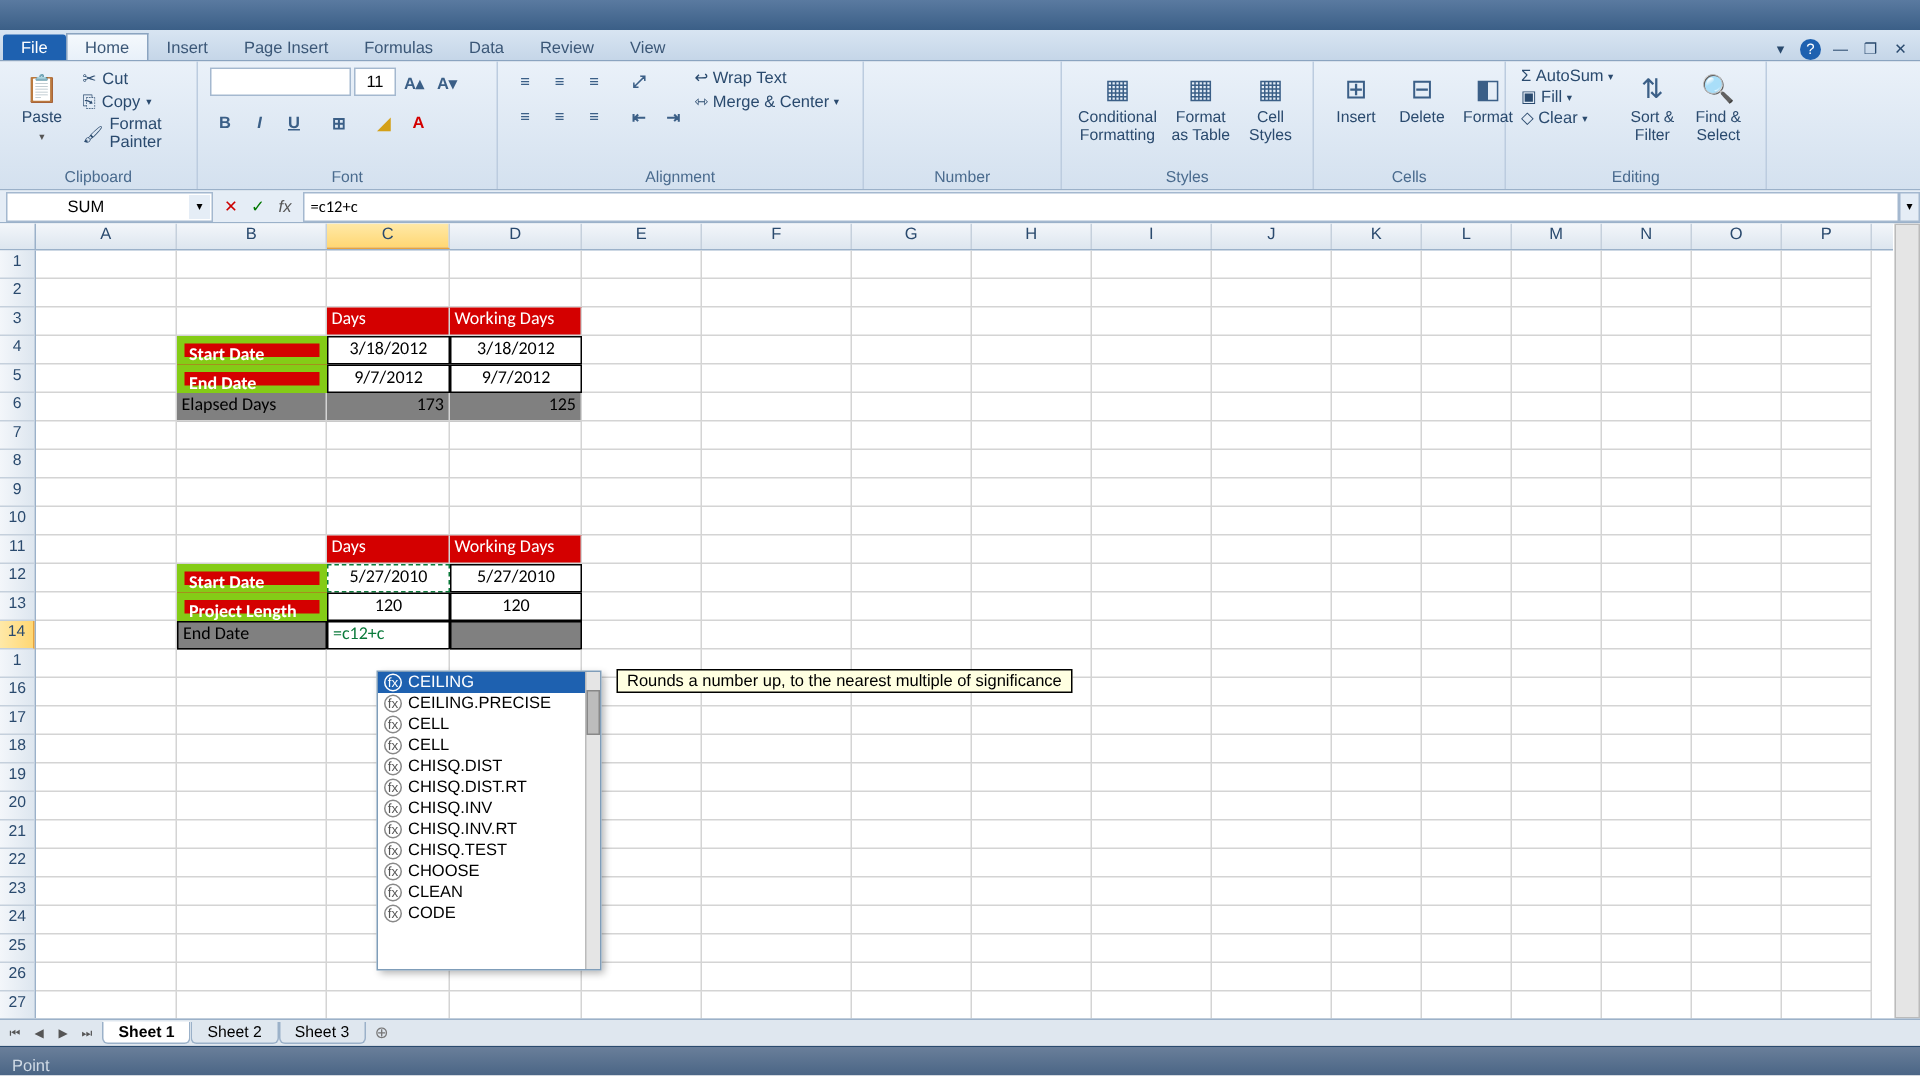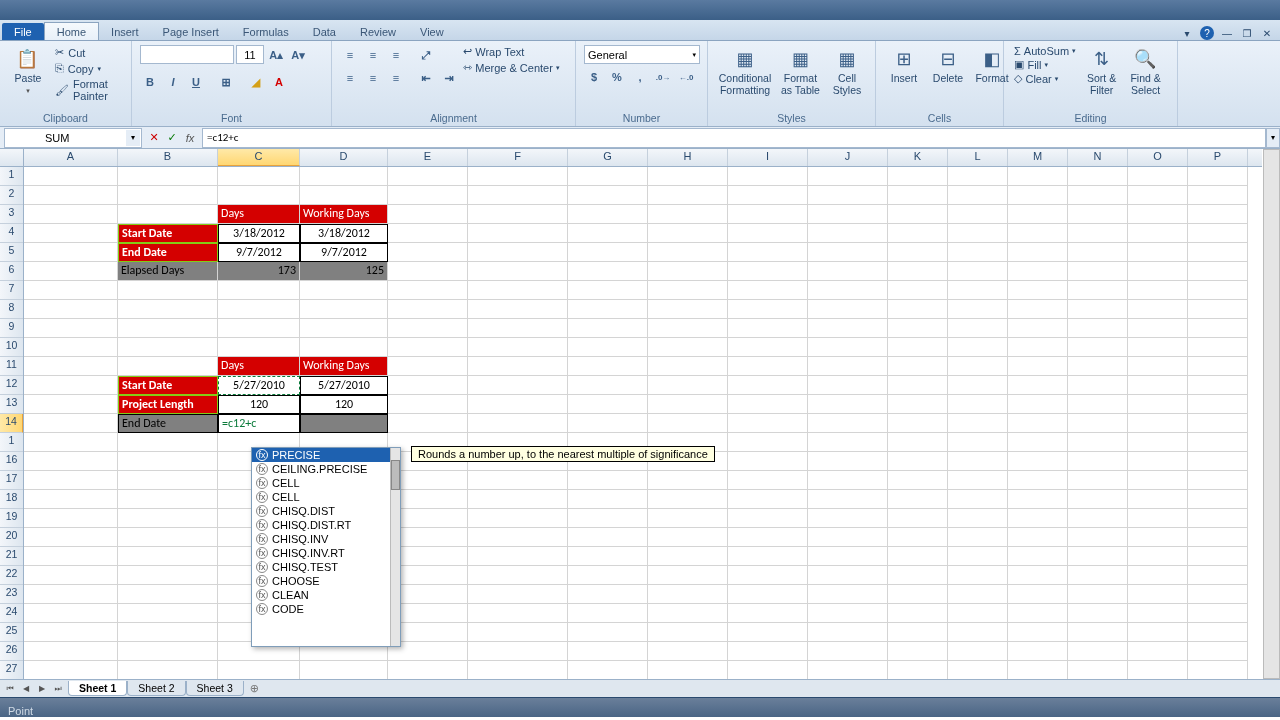--- a/index.html
+++ b/index.html
@@ -41,21 +41,21 @@
 .corner { width:24px; border-right:1px solid #9bb1c9; background:linear-gradient(#f3f6fa,#dde6ef); }
 .colh { border-right:1px solid #c5d0dc; text-align:center; color:#2a4a6e; padding-top:1px; }
 .colh.active { background:linear-gradient(#ffe9a8,#ffd773); border-bottom:1px solid #e8a33d; }
 .row-headers { position:absolute; top:18px; left:0; width:24px; bottom:18px; background:linear-gradient(90deg,#f3f6fa,#dde6ef); border-right:1px solid #9bb1c9; }
 .rowh { height:19px; border-bottom:1px solid #c5d0dc; text-align:center; color:#2a4a6e; padding-top:1px; font-size:10.5px; }
 .rowh.active { background:linear-gradient(90deg,#ffe9a8,#ffd773); border-right:1px solid #e8a33d; }
 .grid { position:absolute; top:18px; left:24px; right:18px; bottom:18px; }
 .row { height:19px; position:relative; }
 .cell { position:absolute; top:0; height:19px; border-right:1px solid #d4d4d4; border-bottom:1px solid #d4d4d4; padding:1px 3px 0; font-family:'Calibri',sans-serif; font-size:12px; }
 .hdr-red { background:#d40000; color:#fff; font-weight:normal; }
-.lbl-red { background:#d40000; color:#fff; font-weight:bold; border:1px solid #84cc16; }
+.lbl-red { background:#d40000; color:#fff; font-weight:bold; border:5px solid #84cc16; }
 .elapsed { background:#808080; color:#000; }
 .enddate { background:#808080; color:#000; border:1px solid #000; }
 .marching { border:1.5px dashed #0a7a3a !important; }
 .active-cell { color:#0a7a3a; background:#fff; }
 
 .fn-popup { position:absolute; border:1px solid #7f9db9; background:#fff; width:150px; box-shadow:2px 2px 5px rgba(0,0,0,.3); }
 .fn-item { padding:1px 4px; display:flex; align-items:center; gap:4px; font-size:11px; }
 .fn-item.sel { background:#1e61b0; color:#fff; }
 .fn-item .fx { font-size:9px; color:#555; border:1px solid #888; border-radius:7px; width:12px; height:12px; display:inline-flex; align-items:center; justify-content:center; }
 .fn-item.sel .fx { color:#fff; border-color:#fff; }
@@ -173,33 +173,20 @@
             <span>⇿</span>
             <span>Merge &amp; Center</span>
             <span style="font-size:7px">▾</span>
           </div>
       </div>
     </div>
     <div class="group-label">Alignment</div>
   </div>
 
   <div class="ribbon-group" style="width:132px">
-    <div class="group-body" style="flex-direction:column;gap:3px">
-      <div class="numfmt-sel">
-          <span>General</span>
-          <span style="font-size:7px">▾</span>
-        </div>
-      <div class="mini-row">
-        <span class="mini-btn">$</span>
-        <span class="mini-btn">%</span>
-        <span class="mini-btn">,</span>
-        <span class="mini-btn" style="font-size:8px">.0→</span>
-        <span class="mini-btn" style="font-size:8px">←.0</span>
-      </div>
-    </div>
     <div class="group-label">Number</div>
   </div>
 
   <div class="ribbon-group" style="width:168px">
     <div class="group-body">
       <div class="big-btn">
           <div class="ico">▦</div>
           <div class="lbl" style="white-space:pre">Conditional
 Formatting</div>
         </div>
@@ -834,21 +821,21 @@
         <div class="cell" style="left: 864px; width: 60px;"></div>
         <div class="cell" style="left: 924px; width: 60px;"></div>
         <div class="cell" style="left: 984px; width: 60px;"></div>
         <div class="cell" style="left: 1044px; width: 60px;"></div>
         <div class="cell" style="left: 1104px; width: 60px;"></div>
         <div class="cell" style="left: 1164px; width: 60px;"></div>
       </div>
       <div class="fn-popup" style="left: 227px; top: 280px; height: 200px;">
         <div class="fn-item sel">
           <span class="fx">fx</span>
-          <span>PRECISE</span>
+          <span>CEILING</span>
         </div>
         <div class="fn-item">
           <span class="fx">fx</span>
           <span>CEILING.PRECISE</span>
         </div>
         <div class="fn-item">
           <span class="fx">fx</span>
           <span>CELL</span>
         </div>
         <div class="fn-item">

